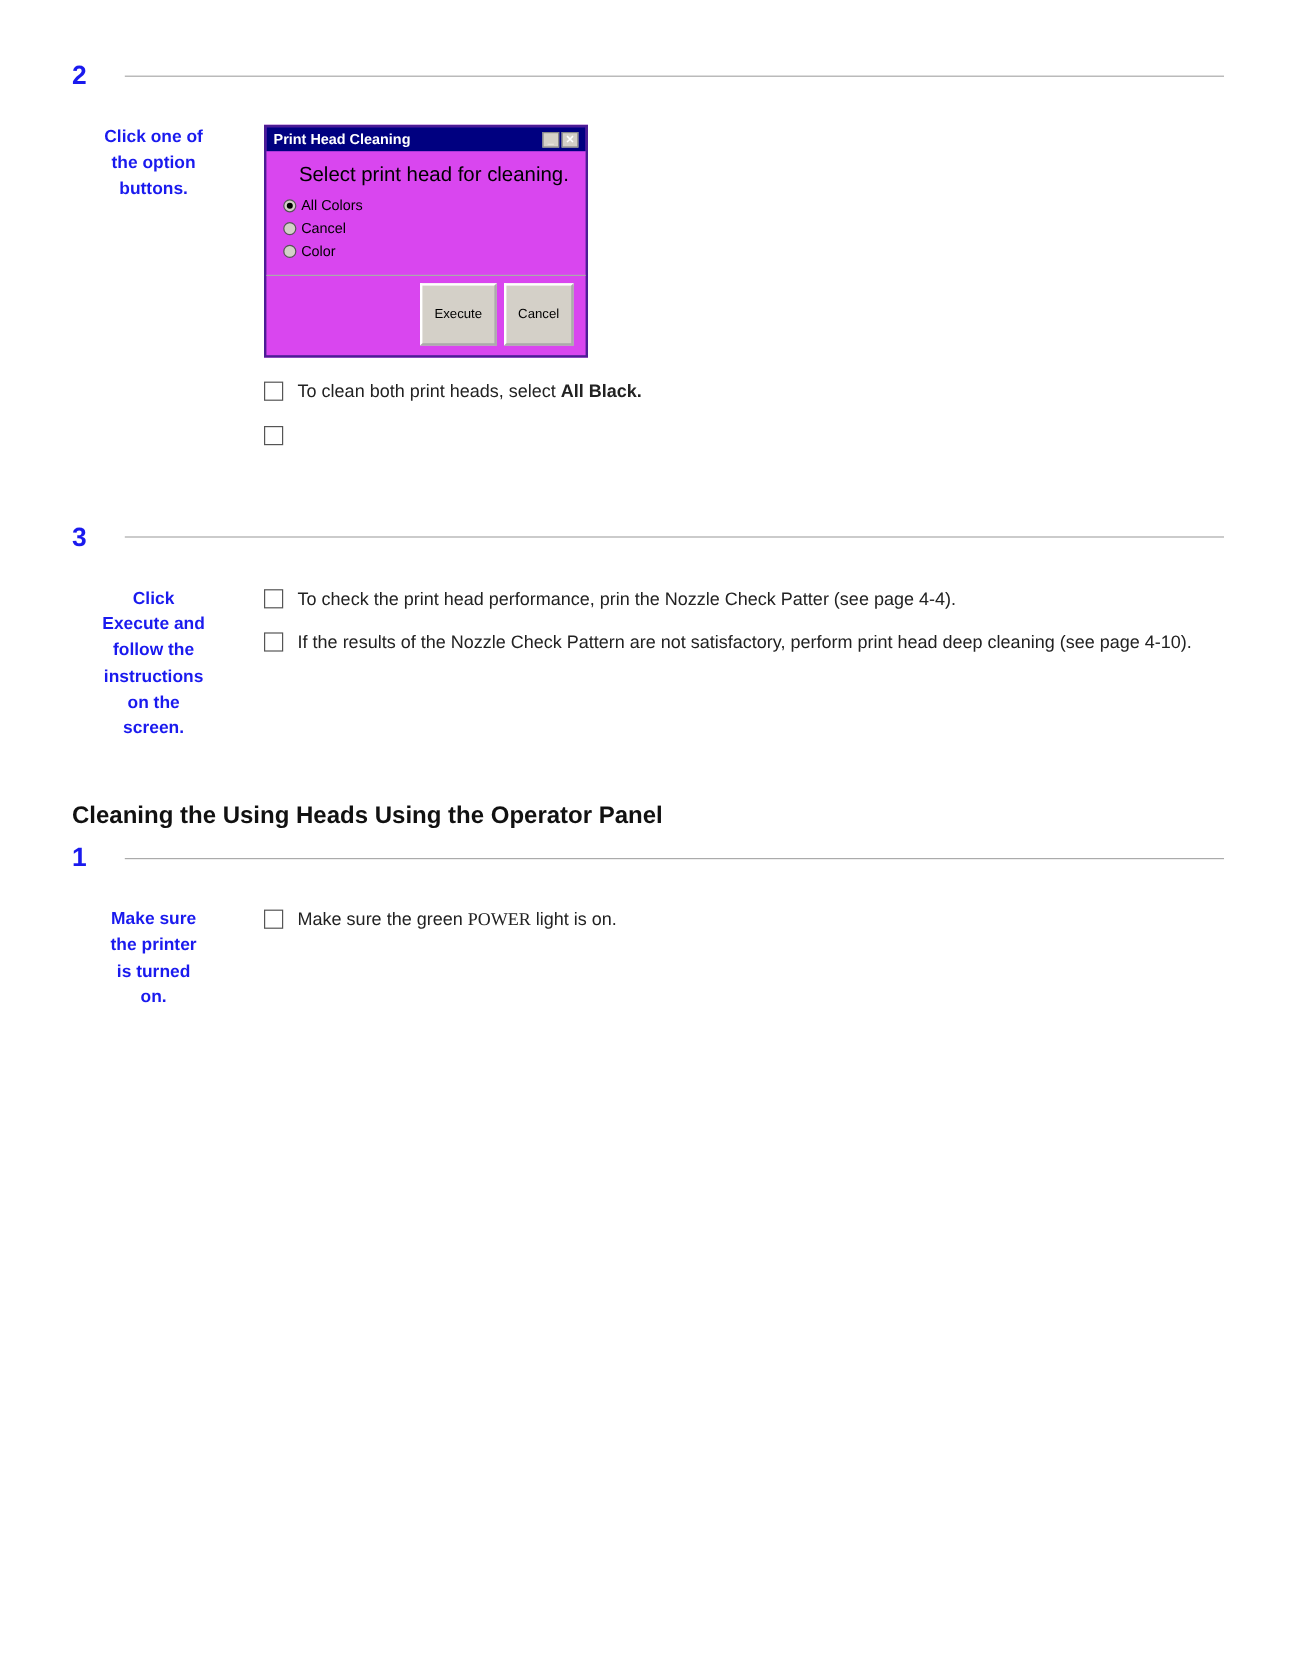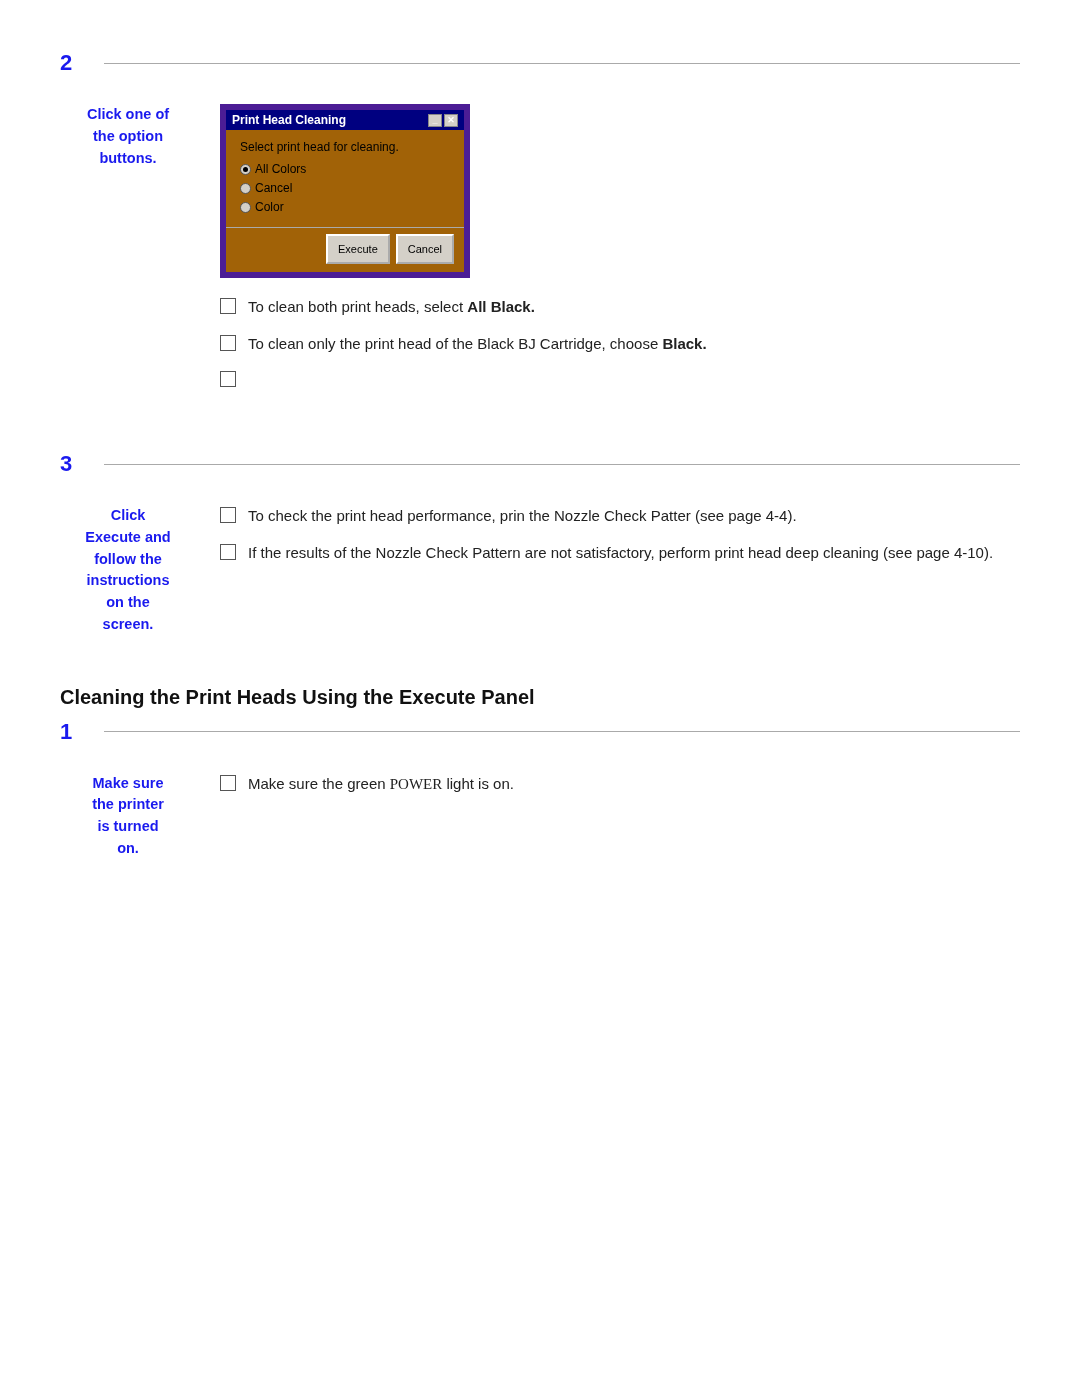--- a/index.html
+++ b/index.html
@@ -50,23 +50,23 @@
       font-weight: bold;
       line-height: 1.5;
       padding-right: 24px;
     }
     .step-body {
       flex: 1;
     }
 
     
     .dialog-box {
-      border: 6px solid #4c1d95;
-      background: #a16207;
-      width: 250px;
+      border: 2px solid #4c1d95;
+      background: #d946ef;
+      width: 270px;
       margin-bottom: 18px;
       font-size: 12px;
       color: #000;
     }
     .dialog-titlebar {
       background: #000080;
       color: #fff;
       padding: 3px 6px;
       display: flex;
       justify-content: space-between;
@@ -87,21 +87,22 @@
       display: flex;
       align-items: center;
       justify-content: center;
       cursor: pointer;
     }
     .dialog-body {
       padding: 10px 14px 8px 14px;
     }
     .dialog-body p {
       margin-bottom: 8px;
-      font-size: 12px;
+      font-size: 17px;
+      text-align: right;
     }
     .radio-row {
       display: flex;
       align-items: center;
       margin-bottom: 5px;
       gap: 4px;
       font-size: 12px;
     }
     .radio-circle {
       width: 11px;
@@ -123,21 +124,21 @@
     .dialog-footer {
       display: flex;
       justify-content: flex-end;
       gap: 6px;
       padding: 6px 10px 8px 10px;
       border-top: 1px solid #aaa;
     }
     .dialog-btn {
       background: #d4d0c8;
       border: 2px outset #fff;
-      padding: 7px 10px;
+      padding: 18px 10px;
       font-size: 11px;
       cursor: pointer;
     }
 
     
     .bullet-list {
       list-style: none;
       padding: 0;
     }
     .bullet-list li {
@@ -210,24 +211,20 @@
       </div>
     </div>
 
     <ul class="bullet-list">
       <li>
         <span class="bullet-sq"></span>
         <span>To clean both print heads, select <strong>All Black.</strong></span>
       </li>
       <li>
         <span class="bullet-sq"></span>
-        <span>To clean only the print head of the Black BJ Cartridge, choose <strong>Black.</strong></span>
-      </li>
-      <li>
-        <span class="bullet-sq"></span>
       </li>
     </ul>
   </div>
 </div>
 
 <div class="step-header">
   <span class="step-number">3</span>
   <div class="step-line"></div>
 </div>
 
@@ -243,21 +240,21 @@
       </li>
       <li>
         <span class="bullet-sq"></span>
         <span>If the results of the Nozzle Check Pattern are not satisfactory, perform print head deep cleaning (see page 4-10).</span>
       </li>
     </ul>
   </div>
 </div>
 
 <div style="margin-top: 10px; margin-bottom: 6px;">
-  <h2 class="section-heading">Cleaning the Print Heads Using the Execute Panel</h2>
+  <h2 class="section-heading">Cleaning the Using Heads Using the Operator Panel</h2>
 </div>
 
 <div class="step-header">
   <span class="step-number">1</span>
   <div class="step-line"></div>
 </div>
 
 <div class="step-content">
   <div class="step-label">
     Make sure<br>the printer<br>is turned<br>on.

